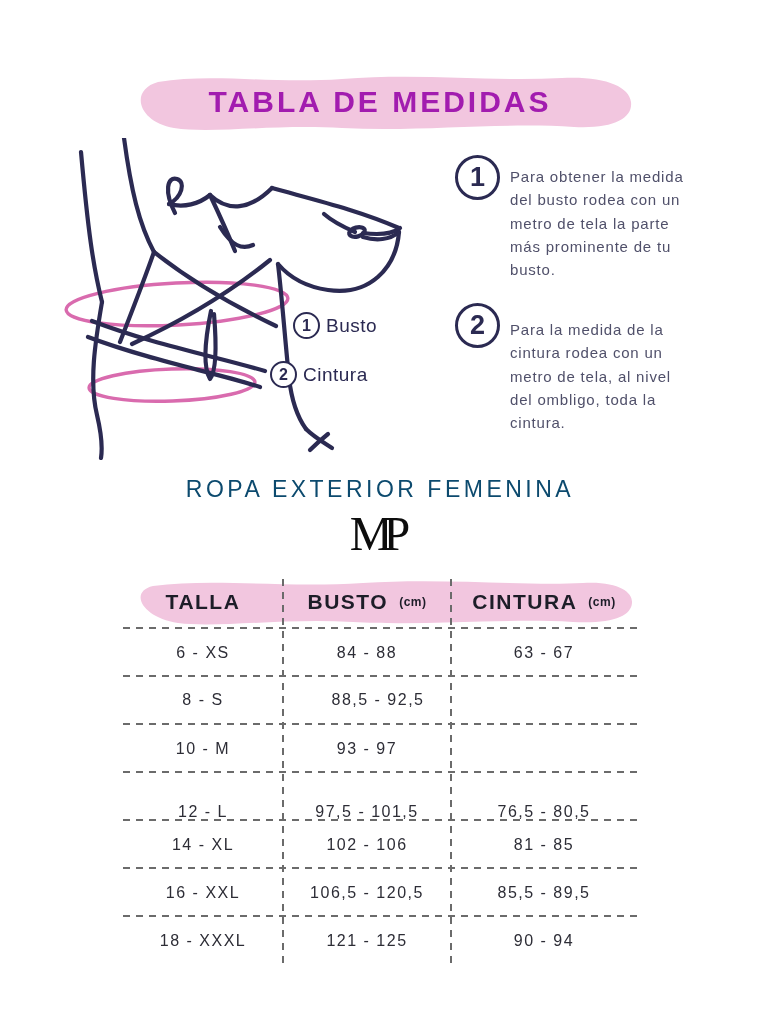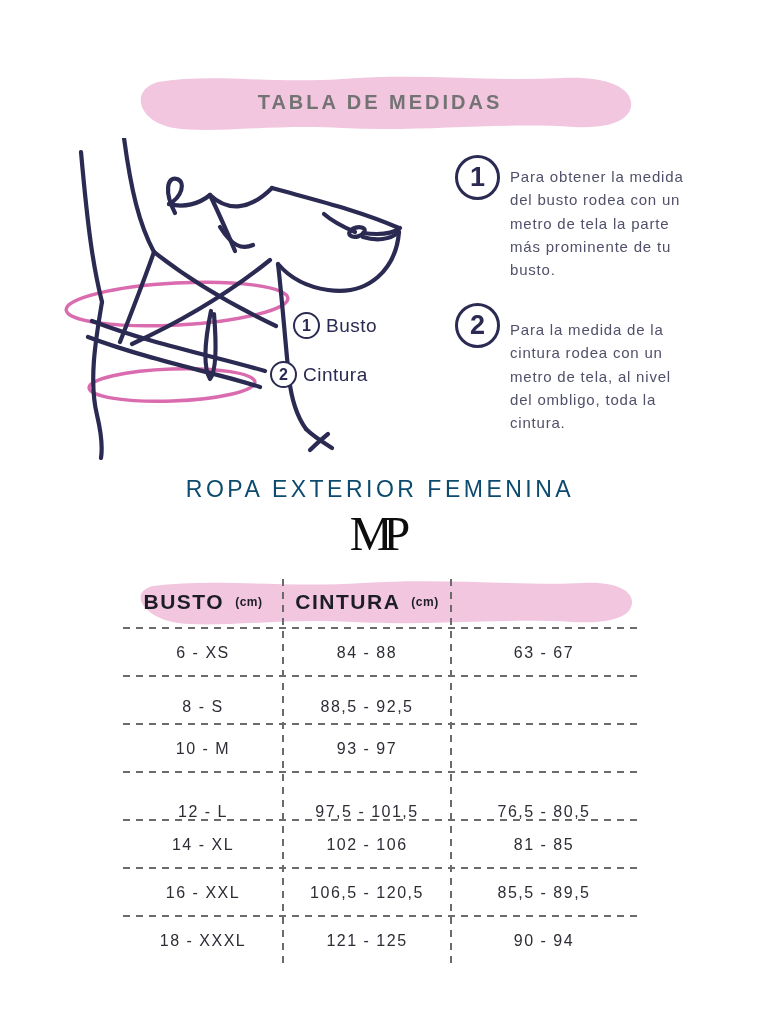--- a/index.html
+++ b/index.html
@@ -7,21 +7,21 @@
   .page {
     position:relative; width:760px; height:1020px; background:#ffffff;
     font-family:"Liberation Sans", sans-serif; overflow:hidden;
   }
 
   
   .title-blob { position:absolute; left:122px; top:70px; width:516px; height:64px; }
   .title-blob svg { position:absolute; inset:0; }
   .title-text {
     position:absolute; inset:0; display:flex; align-items:center; justify-content:center;
-    font-size:20px; font-weight:bold; letter-spacing:3px; color:#737373;
+    font-size:30px; font-weight:bold; letter-spacing:3px; color:#a21caf;
   }
 
   
   .figure { position:absolute; left:60px; top:138px; width:380px; height:322px; }
 
   .tag { position:absolute; display:flex; align-items:center; gap:6px; color:#2b2a52; }
   .tag-busto { left:293px; top:312px; }
   .tag-cintura { left:270px; top:361px; }
   .tag .num {
     width:27px; height:27px; border:2px solid #2b2a52; border-radius:50%;
@@ -149,40 +149,43 @@
   <div class="section-title">ROPA EXTERIOR FEMENINA</div>
   <div class="brand-logo"><span class="m">M</span><span class="p">P</span></div>
 
   <div class="size-table">
     <div class="band">
       <svg viewBox="0 0 514 52">
         <path fill="#f2c6df" d="M 30 10 C 90 2, 160 12, 240 7 C 320 2, 400 10, 460 7 C 495 5, 510 16, 509 27 C 508 40, 490 48, 450 46 C 380 42, 300 50, 230 46 C 160 42, 95 52, 55 47 C 20 42, 5 16, 30 10 Z"></path>
       </svg>
       <div class="band-labels">
         <div class="hcell">
+          <span>TALLA</span>
+        </div>
+        <div class="hcell">
           <span>BUSTO</span>
             <span class="unit">(cm)</span>
         </div>
         <div class="hcell">
           <span>CINTURA</span>
             <span class="unit">(cm)</span>
         </div>
       </div>
     </div>
     <div class="vline" style="left:159px"></div>
     <div class="vline" style="left:327px"></div>
     <div>
         <div class="hline" style="top: 51px;"></div>
         <div class="trow" style="top: 53px;">
           <div class="cell">6 - XS</div>
           <div class="cell">84 - 88</div>
           <div class="cell">63 - 67</div>
         </div>
         <div class="hline" style="top: 99px;"></div>
-        <div class="trow" style="top: 107px;">
+        <div class="trow" style="top: 100px; gap: 11px;">
           <div class="cell">8 - S</div>
           <div class="cell">88,5 - 92,5</div>
         </div>
         <div class="hline" style="top: 147px;"></div>
         <div class="trow" style="top: 149px;">
           <div class="cell">10 - M</div>
           <div class="cell">93 - 97</div>
         </div>
         <div class="hline" style="top: 195px;"></div>
         <div class="trow" style="top: 212px;">

